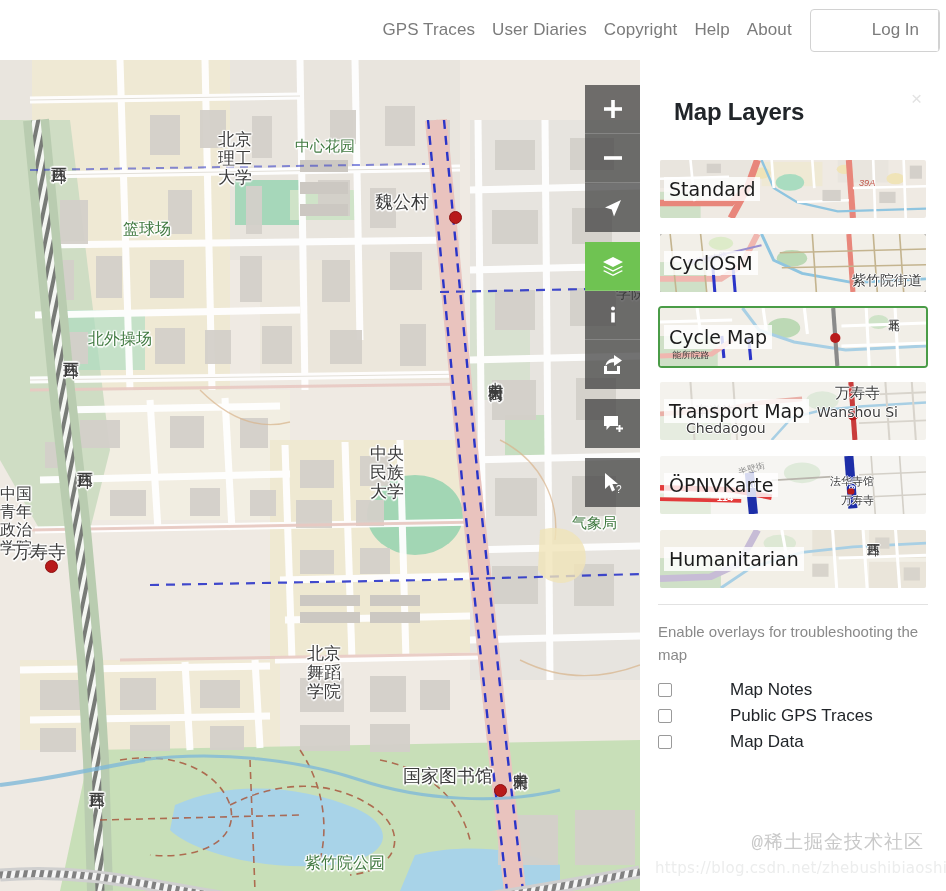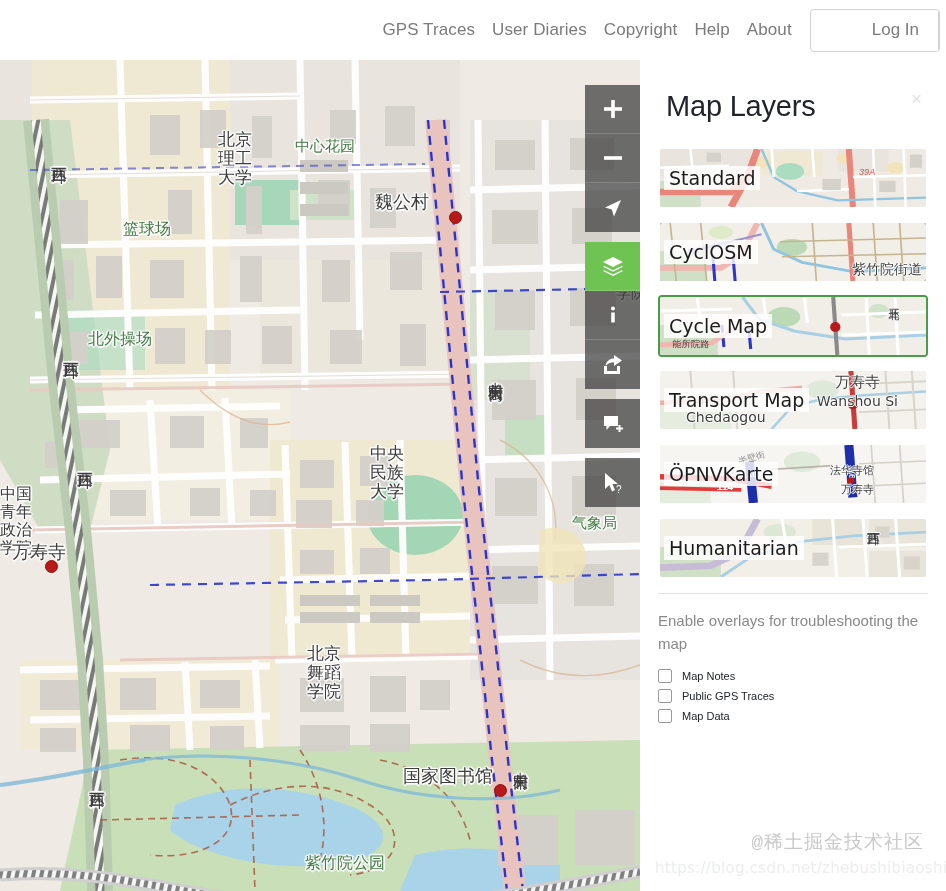--- a/index.html
+++ b/index.html
@@ -85,22 +85,22 @@
   .panel {
     position: absolute; top: 60px; left: 640px;
     width: 306px; height: 831px;
     background: #ffffff;
     overflow: hidden;
   }
   .panel-head {
     position: relative; padding: 22px 20px 0 18px;
   }
   .panel-title {
-    font-size: 29px; color: #212529; font-weight: normal;
-    margin: 8px; letter-spacing: -.2px;
+    font-size: 24px; color: #212529; font-weight: bold;
+    margin: 16px; letter-spacing: -.2px;
   }
   .panel-close {
     position: absolute; right: 20px; top: 27px;
     background: none; border: none; cursor: pointer;
     font-size: 19px; color: #e3e3e3; line-height: 1; padding: 2px 4px;
     font-family: "Liberation Sans", sans-serif;
   }
 
   .layer-list { padding: 16px 18px 0 18px; }
   .layer-item {
@@ -132,21 +132,21 @@
     margin: 0 0 14px 0; max-width: 262px;
   }
   .overlay-row {
     display: flex; align-items: center; gap: 10px;
     margin-bottom: 6px; cursor: pointer;
   }
   .cb {
     width: 14px; height: 14px; border: 1px solid #9a9a9a;
     border-radius: 2px; background: #fff; flex-shrink: 0;
   }
-  .overlay-label { font-size: 11px; color: #212529; }
+  .overlay-label { font-size: 17px; color: #212529; margin-left: 48px; }
 
   
   .wm-main {
     position: absolute; right: 22px; bottom: 36px;
     font-size: 19px; color: #c9c9c9; letter-spacing: 1px;
     font-family: Liberation Mono, monospace; white-space: nowrap;
   }
   .wm-url {
     position: absolute; left: 15px; bottom: 14px;
     font-size: 15px; color: #eceded; letter-spacing: .3px;

